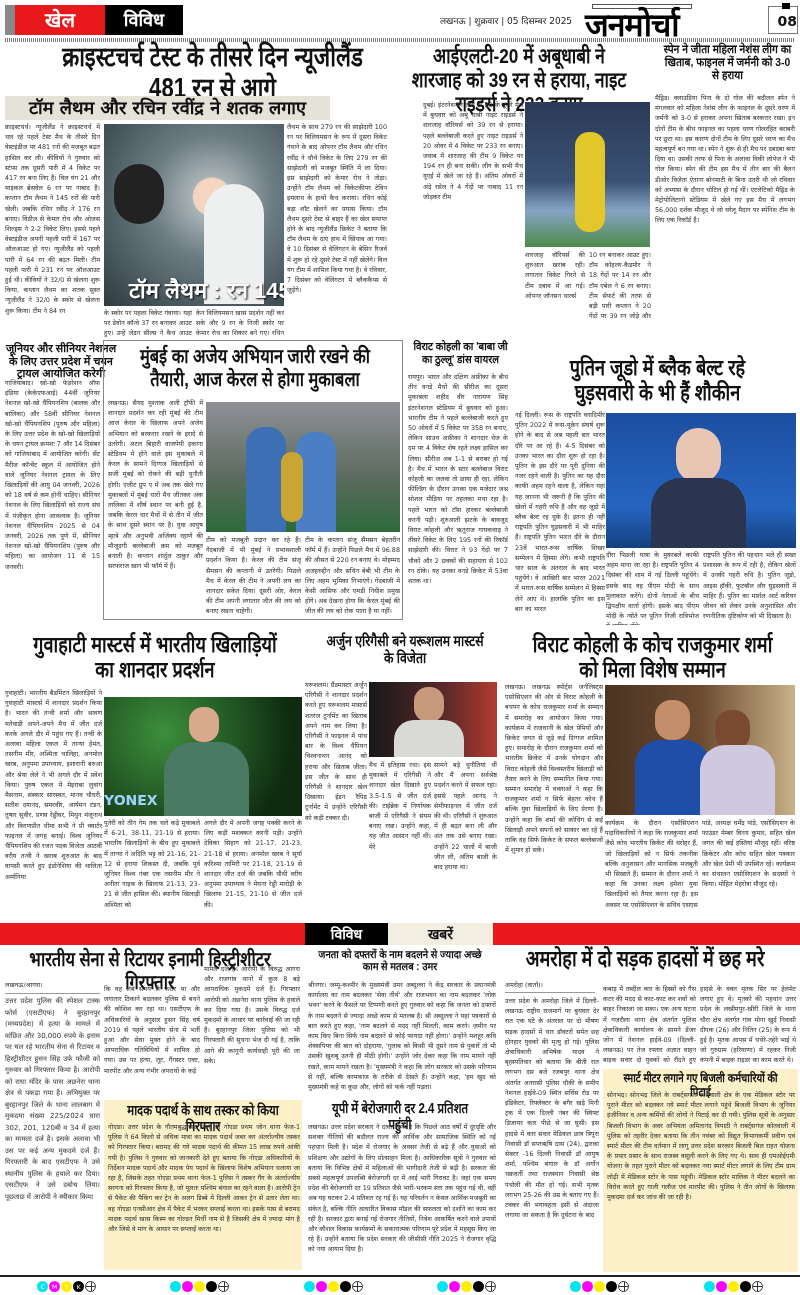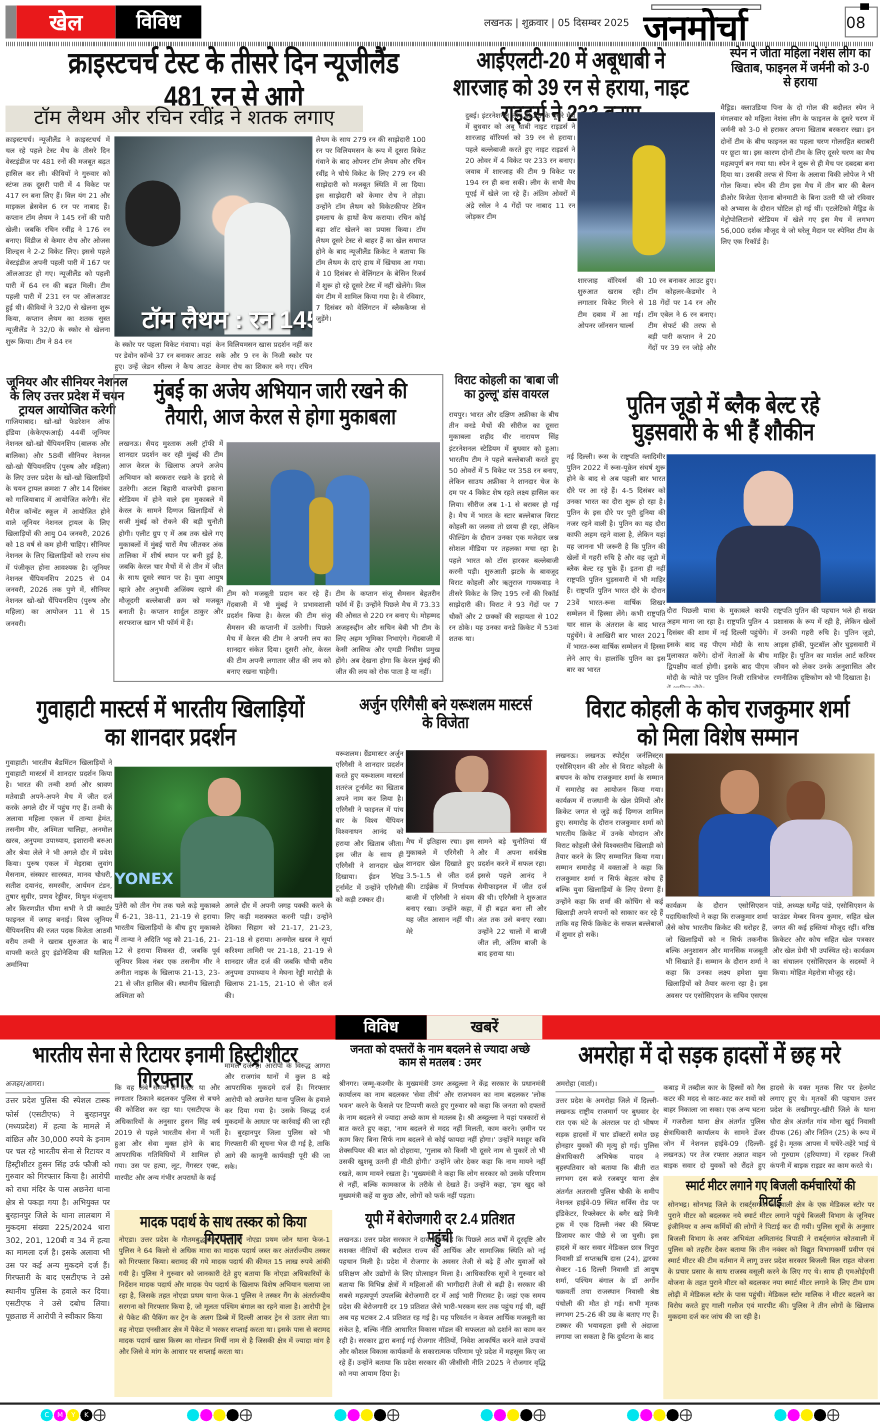--- a/index.html
+++ b/index.html
@@ -4,26 +4,26 @@
 <style>
 *{box-sizing:border-box;margin:0;padding:0}
 body{width:800px;height:1295px;background:#fff;font-family:"DejaVu Sans","Liberation Sans",sans-serif;color:#111;position:relative;overflow:hidden}
 .abs{position:absolute}
 .graybar{left:5px;top:5px;width:10px;height:30px;background:#888}
 .sec-red{left:15px;top:5px;width:90px;height:30px;background:#e9191b;color:#fff;font-weight:bold;font-size:20px;text-align:center;line-height:30px}
 .sec-blk{left:105px;top:5px;width:78px;height:30px;background:#000;color:#fff;font-weight:bold;font-size:18px;text-align:center;line-height:30px}
 .dateline{left:440px;top:14px;font-size:9px;color:#222}
 .brand{left:585px;top:2px;font-size:32px;font-weight:bold;letter-spacing:-1px;font-family:"Liberation Sans",sans-serif;color:#000}
 .brand-tag{left:592px;top:4px;width:100px;height:5px;border:1px solid #555}
-.pageno{left:768px;top:6px;width:30px;height:28px;border:1px solid #777;font-size:14px;text-align:left;line-height:28px;font-weight:normal}
+.pageno{left:768px;top:6px;width:30px;height:28px;border:1px solid #777;font-size:14px;text-align:right;line-height:28px;font-weight:bold}
 .flag{left:782px;top:3px;width:8px;height:6px;background:#000}
 .rule{height:4px;background:repeating-linear-gradient(90deg,#777 0 1px,#fff 1px 2px)}
 .head{font-family:"Liberation Sans",sans-serif;font-weight:bold;color:#111;line-height:1.15;text-align:center;transform:scaleX(.82);transform-origin:center}
 .headL{transform-origin:left}
-.subhead{background:#e5e2d8;font-weight:normal;text-align:center}
+.subhead{background:#e5e2d8;font-weight:bold;text-align:center}
 .txt{font-size:6.4px;line-height:10.2px;color:#333;text-align:justify;overflow:hidden}
 .photo{overflow:hidden}
 .caption{color:#fff;font-weight:bold;font-family:"Liberation Sans",sans-serif}
 .boxed{border:1px solid #888}
 .band{left:0;top:923px;width:800px;height:22px;background:#e9191b}
 .band-blk{left:305px;top:923px;width:83px;height:22px;background:#000;color:#fff;font-weight:bold;font-size:14px;text-align:center;line-height:22px}
 .band-cream{left:388px;top:923px;width:105px;height:22px;background:#f2efe2;color:#111;font-weight:bold;font-size:14px;text-align:center;line-height:22px}
 .yellow{background:#fbf0c8}
 .colorbar{left:0;top:1275px;width:800px;height:20px;display:flex;justify-content:space-around;align-items:center;border-top:2px solid #222}
 .dotg{display:flex;gap:1px;align-items:center}
@@ -73,21 +73,21 @@
 
 <div class="abs boxed" style="left:103px;top:340px;width:300px;height:280px"></div>
 <div class="abs head" style="left:110px;top:345px;width:290px;font-size:20px">मुंबई का अजेय अभियान जारी रखने की तैयारी, आज केरल से होगा मुकाबला</div>
 <div class="abs txt" style="left:108px;top:398px;width:95px;height:220px">लखनऊ। सैयद मुश्ताक अली ट्रॉफी में शानदार प्रदर्शन कर रही मुंबई की टीम आज केरल के खिलाफ अपने अजेय अभियान को बरकरार रखने के इरादे से उतरेगी। अटल बिहारी वाजपेयी इकाना स्टेडियम में होने वाले इस मुकाबले में केरल के सामने दिग्गज खिलाड़ियों से सजी मुंबई को रोकने की बड़ी चुनौती होगी। एलीट ग्रुप ए में अब तक खेले गए मुकाबलों में मुंबई चारों मैच जीतकर अंक तालिका में शीर्ष स्थान पर बनी हुई है, जबकि केरल चार मैचों में से तीन में जीत के साथ दूसरे स्थान पर है। युवा आयुष म्हात्रे और अनुभवी अजिंक्य रहाणे की मौजूदगी बल्लेबाजी क्रम को मजबूत बनाती है। कप्तान शार्दुल ठाकुर और सरफराज खान भी फॉर्म में हैं।</div>
 <div class="abs photo" style="left:206px;top:402px;width:194px;height:130px;background:linear-gradient(180deg,#8f9097 0%,#5a6a5c 60%,#2d6a3a 100%)">
   <div class="abs" style="left:40px;top:25px;width:40px;height:105px;background:#3c6fb4;border-radius:18px 18px 0 0"></div>
   <div class="abs" style="left:90px;top:30px;width:40px;height:100px;background:#4b7ec4;border-radius:18px 18px 0 0"></div>
   <div class="abs" style="left:75px;top:50px;width:22px;height:70px;background:#c9a634;border-radius:10px"></div>
 </div>
 <div class="abs txt" style="left:206px;top:535px;width:95px;height:83px">टीम को मजबूती प्रदान कर रहे हैं। गेंदबाजी में भी मुंबई ने प्रभावशाली प्रदर्शन किया है। केरल की टीम संजू सैमसन की कप्तानी में उतरेगी। पिछले मैच में केरल की टीम ने अपनी लय का शानदार संकेत दिया। दूसरी ओर, केरल की टीम अपनी लगातार जीत की लय को बनाए रखना चाहेगी।</div>
-<div class="abs txt" style="left:305px;top:535px;width:95px;height:83px">टीम के कप्तान संजू सैमसन बेहतरीन फॉर्म में हैं। उन्होंने पिछले मैच में 73.33 की औसत से 220 रन बनाए थे। मोहम्मद अजहरुद्दीन और सचिन बेबी भी टीम के लिए अहम भूमिका निभाएंगे। गेंदबाजी में केसी आसिफ और एमडी निधीश प्रमुख होंगे। अब देखना होगा कि केरल मुंबई की जीत की लय को रोक पाता है या नहीं।</div>
+<div class="abs txt" style="left:305px;top:535px;width:95px;height:83px">टीम के कप्तान संजू सैमसन बेहतरीन फॉर्म में हैं। उन्होंने पिछले मैच में 96.88 की औसत से 220 रन बनाए थे। मोहम्मद अजहरुद्दीन और सचिन बेबी भी टीम के लिए अहम भूमिका निभाएंगे। गेंदबाजी में केसी आसिफ और एमडी निधीश प्रमुख होंगे। अब देखना होगा कि केरल मुंबई की जीत की लय को रोक पाता है या नहीं।</div>
 
 <div class="abs head" style="left:408px;top:340px;width:105px;font-size:11px;transform:scaleX(.9)">विराट कोहली का 'बाबा जी का ठुल्लू' डांस वायरल</div>
 <div class="abs txt" style="left:408px;top:372px;width:100px;height:255px">रायपुर। भारत और दक्षिण अफ्रीका के बीच तीन वनडे मैचों की सीरीज का दूसरा मुकाबला शहीद वीर नारायण सिंह इंटरनेशनल स्टेडियम में बुधवार को हुआ। भारतीय टीम ने पहले बल्लेबाजी करते हुए 50 ओवरों में 5 विकेट पर 358 रन बनाए, लेकिन साउथ अफ्रीका ने शानदार चेज के दम पर 4 विकेट शेष रहते लक्ष्य हासिल कर लिया। सीरीज अब 1-1 से बराबर हो गई है। मैच में भारत के स्टार बल्लेबाज विराट कोहली का जलवा तो छाया ही रहा, लेकिन फील्डिंग के दौरान उनका एक मजेदार जश्न सोशल मीडिया पर तहलका मचा रहा है। पहले भारत को टॉस हारकर बल्लेबाजी करनी पड़ी। शुरुआती झटके के बावजूद विराट कोहली और ऋतुराज गायकवाड़ ने तीसरे विकेट के लिए 195 रनों की रिकॉर्ड साझेदारी की। विराट ने 93 गेंदों पर 7 चौकों और 2 छक्कों की सहायता से 102 रन ठोके। यह उनका वनडे क्रिकेट में 53वां शतक था।</div>
 
 <div class="abs head" style="left:515px;top:355px;width:285px;font-size:22px">पुतिन जूडो में ब्लैक बेल्ट रहे घुड़सवारी के भी हैं शौकीन</div>
 <div class="abs txt" style="left:515px;top:410px;width:90px;height:215px">नई दिल्ली। रूस के राष्ट्रपति व्लादिमीर पुतिन 2022 में रूस-यूक्रेन संघर्ष शुरू होने के बाद से अब पहली बार भारत दौरे पर आ रहे हैं। 4-5 दिसंबर को उनका भारत का दौरा शुरू हो रहा है। पुतिन के इस दौरे पर पूरी दुनिया की नजर रहने वाली है। पुतिन का यह दौरा काफी अहम रहने वाला है, लेकिन यहां यह जानना भी जरूरी है कि पुतिन की खेलों में गहरी रुचि है और वह जूडो में ब्लैक बेल्ट रह चुके हैं। इतना ही नहीं राष्ट्रपति पुतिन घुड़सवारी में भी माहिर हैं। राष्ट्रपति पुतिन भारत दौरे के दौरान 23वें भारत-रूस वार्षिक शिखर सम्मेलन में हिस्सा लेंगे। कभी राष्ट्रपति चार साल के अंतराल के बाद भारत पहुंचेंगे। वे आखिरी बार भारत 2021 में भारत-रूस वार्षिक सम्मेलन में हिस्सा लेने आए थे। हालांकि पुतिन का इस बार का भारत</div>
 <div class="abs photo" style="left:606px;top:413px;width:190px;height:135px;background:linear-gradient(180deg,#1c4fa0 0%,#2564c0 70%,#154080 100%)">
   <div class="abs" style="left:70px;top:15px;width:45px;height:55px;background:#e9c6b4;border-radius:22px"></div>
   <div class="abs" style="left:45px;top:65px;width:95px;height:70px;background:#2c3550;border-radius:30px 30px 0 0"></div>
 </div>
@@ -122,21 +122,21 @@
   <div class="abs" style="left:95px;top:60px;width:75px;height:70px;background:#cfc9e0;border-radius:25px 25px 0 0"></div>
 </div>
 <div class="abs txt" style="left:605px;top:818px;width:93px;height:100px">कार्यक्रम के दौरान एसोसिएशन पदाधिकारियों ने कहा कि राजकुमार शर्मा जैसे कोच भारतीय क्रिकेट की धरोहर हैं, जो खिलाड़ियों को न सिर्फ तकनीक बल्कि अनुशासन और मानसिक मजबूती भी सिखाते हैं। सम्मान के दौरान शर्मा ने कहा कि उनका लक्ष्य हमेशा युवा खिलाड़ियों को तैयार करना रहा है। इस अवसर पर एसोसिएशन के सचिव एसएस</div>
 <div class="abs txt" style="left:702px;top:818px;width:93px;height:100px">पांडे, अध्यक्ष धर्मेंद्र पांडे, एसोसिएशन के फाउंडर मेम्बर विनय कुमार, सहित खेल जगत की कई हस्तियां मौजूद रहीं। वरिष्ठ क्रिकेटर और कोच सहित खेल पत्रकार और खेल प्रेमी भी उपस्थित रहे। कार्यक्रम का संचालन एसोसिएशन के सदस्यों ने किया। मोहित मेहरोत्रा मौजूद रहे।</div>
 
 <div class="abs band"></div>
 <div class="abs band-blk">विविध</div>
 <div class="abs band-cream">खबरें</div>
 
 <div class="abs head" style="left:0;top:948px;width:300px;font-size:20px">भारतीय सेना से रिटायर इनामी हिस्ट्रीशीटर गिरफ्तार</div>
-<div class="abs txt" style="left:5px;top:980px;width:95px;height:12px;font-size:6.5px">अजहर/आगरा।</div>
+<div class="abs txt" style="left:5px;top:980px;width:95px;height:12px;font-size:6.5px">लखनऊ/आगरा।</div>
 <div class="abs" style="left:5px;top:993px;width:95px;height:1px;background:#999"></div>
 <div class="abs txt" style="left:5px;top:996px;width:95px;height:278px;font-size:7px;line-height:11.5px">उत्तर प्रदेश पुलिस की स्पेशल टास्क फोर्स (एसटीएफ) ने बुरहानपुर (मध्यप्रदेश) में हत्या के मामले में वांछित और 30,000 रुपये के इनाम पर चल रहे भारतीय सेना से रिटायर व हिस्ट्रीशीटर हुसन सिंह उर्फ फौजी को गुरुवार को गिरफ्तार किया है। आरोपी को राधा मंदिर के पास अछनेरा थाना क्षेत्र से पकड़ा गया है। अभियुक्त पर बुरहानपुर जिले के थाना लालबाग में मुकदमा संख्या 225/2024 धारा 302, 201, 120बी व 34 में हत्या का मामला दर्ज है। इसके अलावा भी उस पर कई अन्य मुकदमे दर्ज हैं। गिरफ्तारी के बाद एसटीएफ ने उसे स्थानीय पुलिस के हवाले कर दिया। एसटीएफ ने उसे दबोच लिया। पूछताछ में आरोपी ने स्वीकार किया</div>
 <div class="abs txt" style="left:104px;top:984px;width:96px;height:113px">कि वह लंबे समय से फरार था और लगातार ठिकाने बदलकर पुलिस से बचने की कोशिश कर रहा था। एसटीएफ के अधिकारियों के अनुसार हुसन सिंह वर्ष 2019 से पहले भारतीय सेना में भर्ती हुआ और सेवा मुक्त होने के बाद आपराधिक गतिविधियों में शामिल हो गया। उस पर हत्या, लूट, गैंगस्टर एक्ट, मारपीट और अन्य गंभीर अपराधों के कई</div>
 <div class="abs txt" style="left:204px;top:964px;width:96px;height:113px">मामले दर्ज हैं। आरोपी के विरुद्ध आगरा और राजगांव थानों में कुल 8 बड़े आपराधिक मुकदमे दर्ज हैं। गिरफ्तार आरोपी को अछनेरा थाना पुलिस के हवाले कर दिया गया है। उसके विरुद्ध दर्ज मुकदमों के आधार पर कार्रवाई की जा रही है। बुरहानपुर जिला पुलिस को भी गिरफ्तारी की सूचना भेज दी गई है, ताकि आगे की कानूनी कार्यवाही पूरी की जा सके।</div>
 
 <div class="abs yellow" style="left:104px;top:1100px;width:198px;height:170px"></div>
 <div class="abs head" style="left:104px;top:1102px;width:198px;font-size:14px">मादक पदार्थ के साथ तस्कर को किया गिरफ्तार</div>
 <div class="abs txt" style="left:108px;top:1122px;width:192px;height:148px">नोएडा। उत्तर प्रदेश के गौतमबुद्धनगर जिले की नोएडा प्रथम जोन थाना फेज-1 पुलिस ने 64 किलो से अधिक मात्रा का मादक पदार्थ जब्त कर अंतर्राज्यीय तस्कर को गिरफ्तार किया। बरामद की गये मादक पदार्थ की कीमत 15 लाख रुपये आंकी गयी है। पुलिस ने गुरुवार को जानकारी देते हुए बताया कि नोएडा अधिकारियों के निर्देशन मादक पदार्थ और मादक पेय पदार्थ के खिलाफ विशेष अभियान चलाया जा रहा है, जिसके तहत नोएडा प्रथम थाना फेज-1 पुलिस ने तस्कर गैंग के अंतर्राज्यीय सरगना को गिरफ्तार किया है, जो मूलतः पश्चिम बंगाल का रहने वाला है। आरोपी ट्रेन से पैकेट की पैकिंग कर ट्रेन के अलग डिब्बे में दिल्ली आकर ट्रेन से उतार लेता था। वह नोएडा एनसीआर क्षेत्र में पैकेट में भरकर सप्लाई करता था। इसके पास से बरामद मादक पदार्थ खास किस्म का गोल्डन मिर्ची नाम से है जिसकी क्षेत्र में ज्यादा मांग है और जिसे वे मांग के आधार पर सप्लाई करता था।</div>
 
 <div class="abs head" style="left:305px;top:948px;width:190px;font-size:10.5px;transform:scaleX(.92)">जनता को दफ्तरों के नाम बदलने से ज्यादा अच्छे काम से मतलब : उमर</div>

